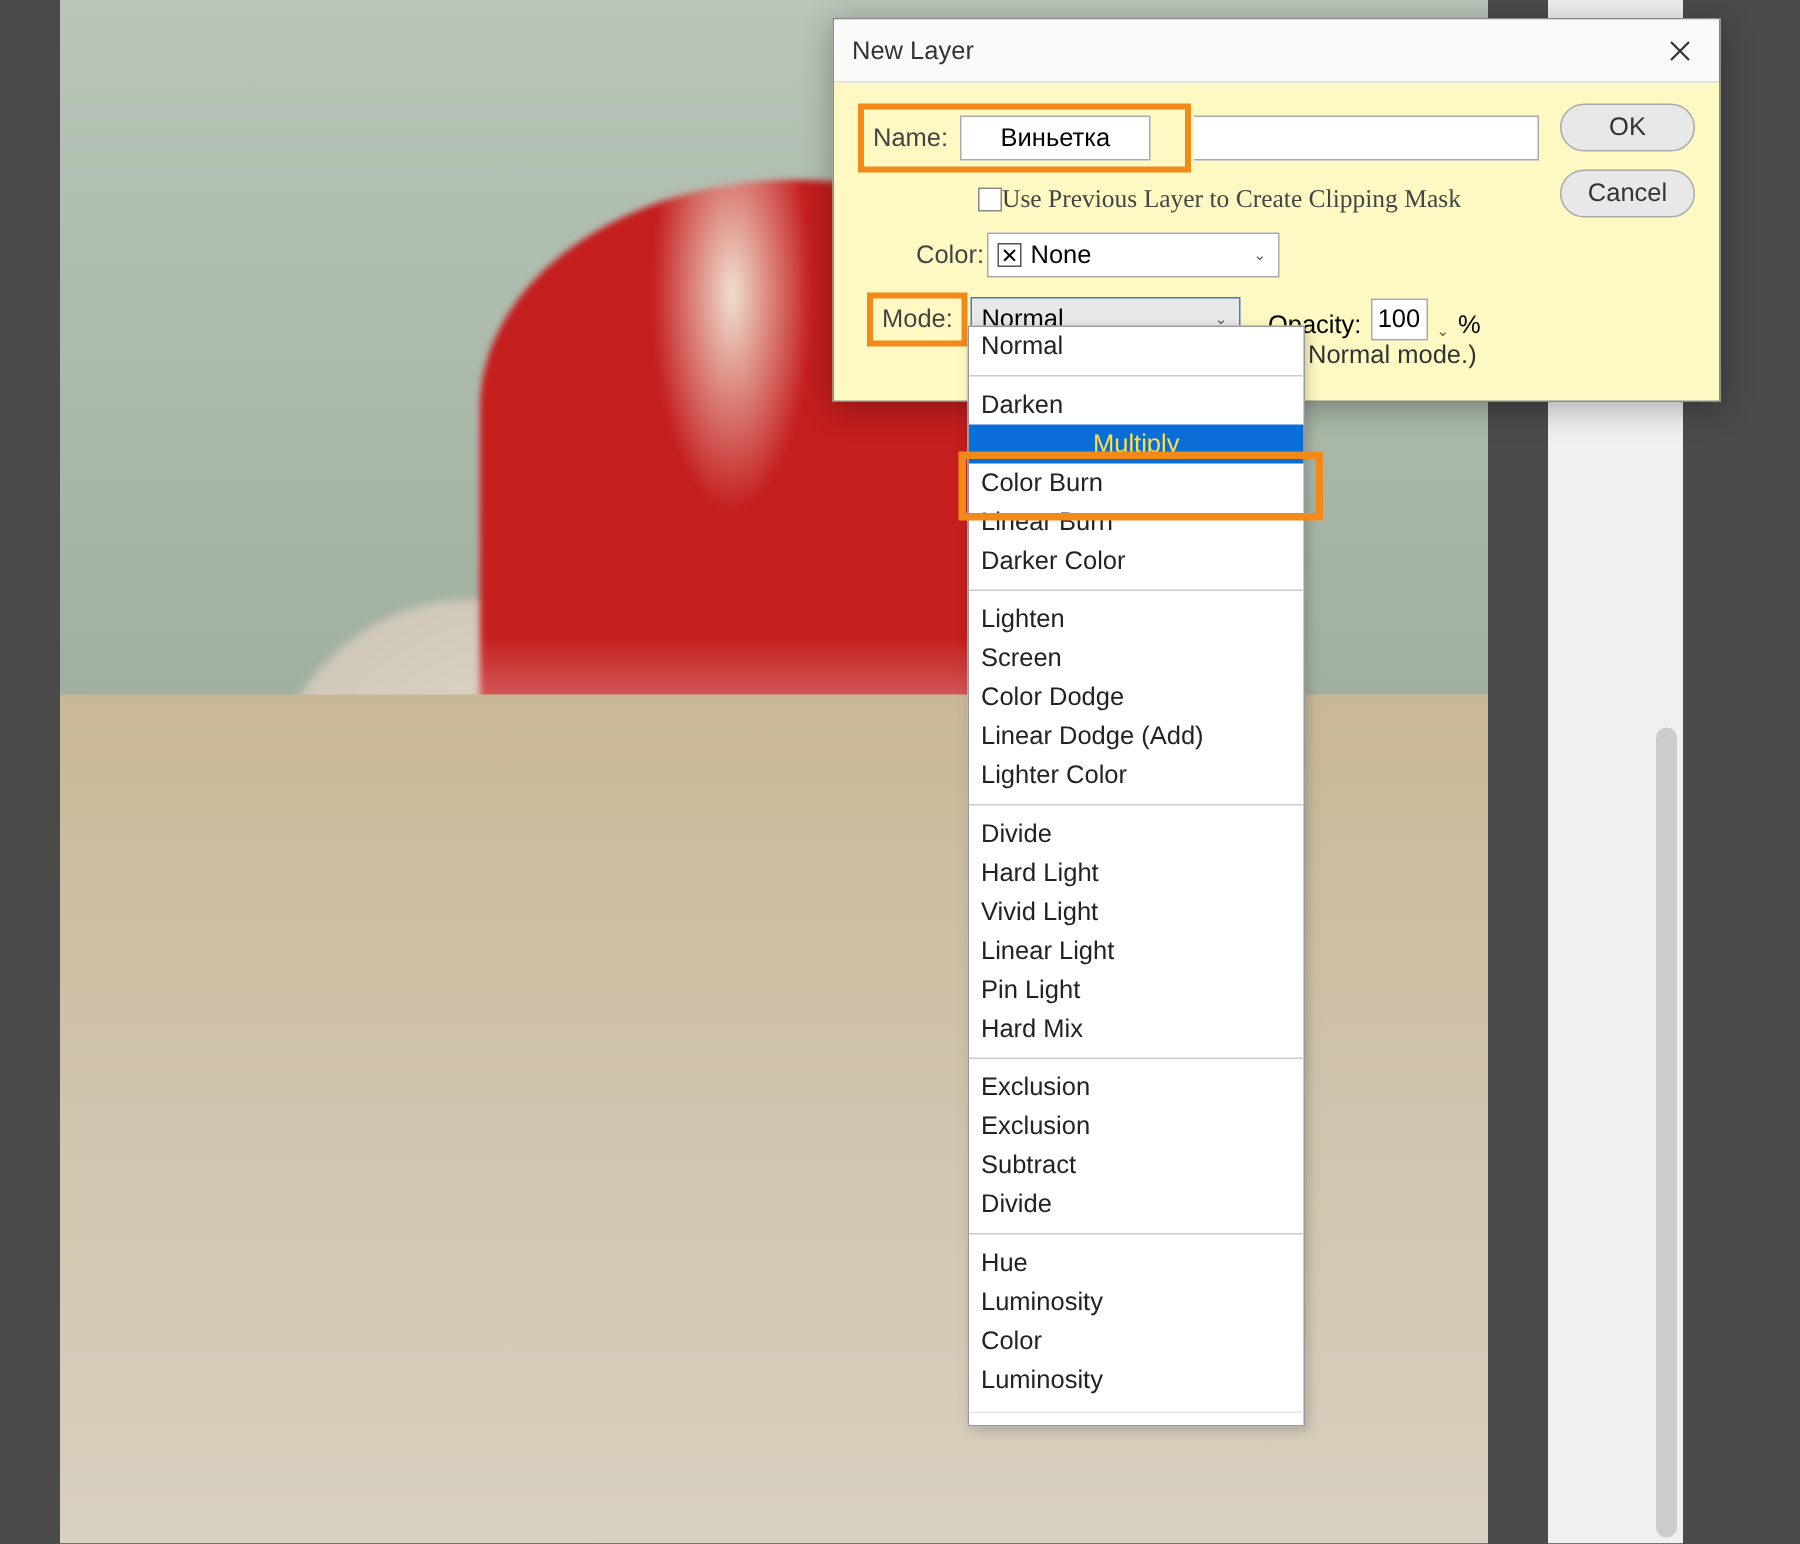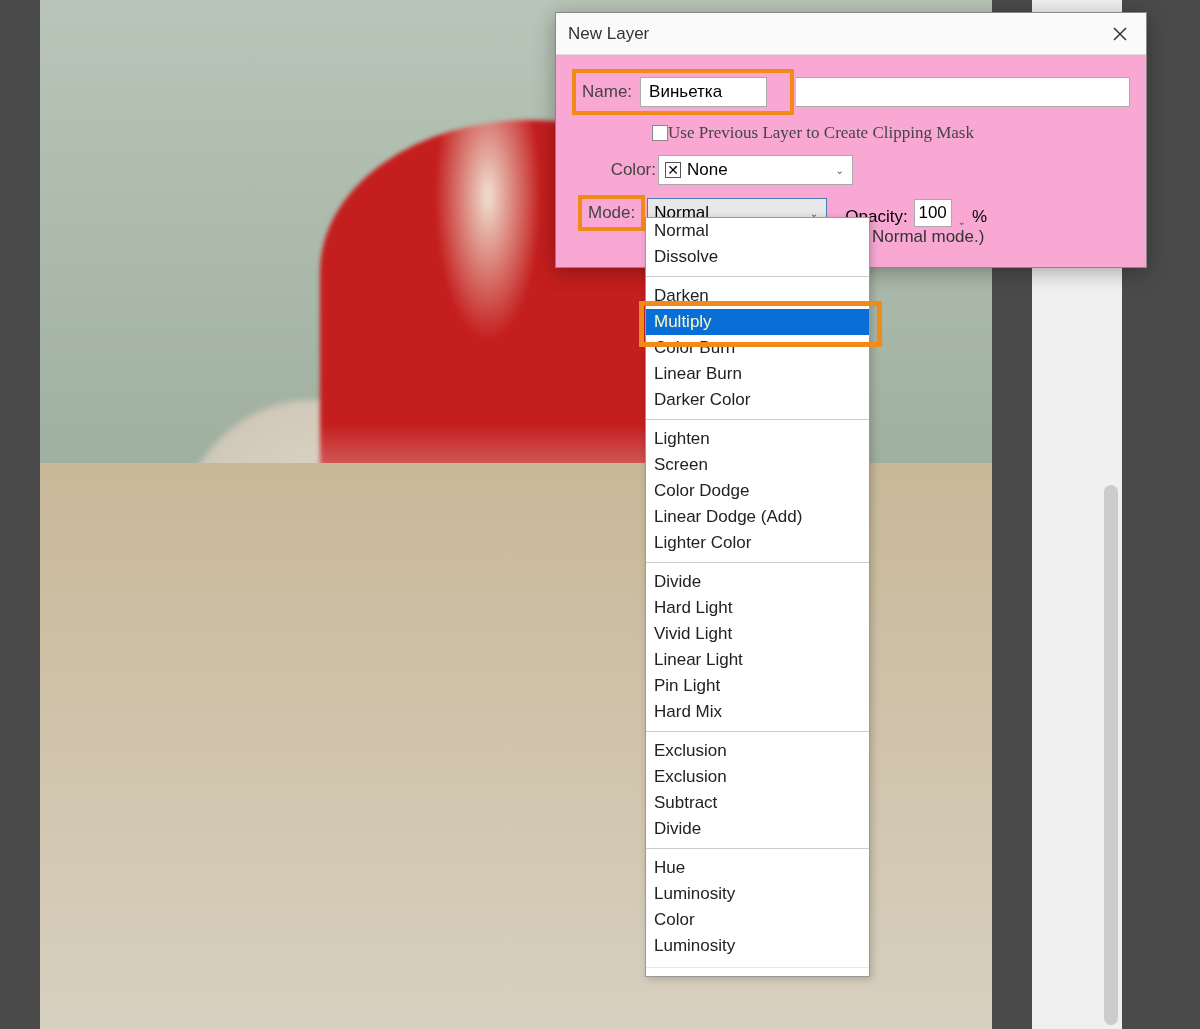--- a/index.html
+++ b/index.html
@@ -75,21 +75,21 @@
       background: #cccccc;
       border-radius: 7px;
     }
 
     .dialog {
       position: absolute;
       left: 555px;
       top: 12px;
       width: 592px;
       height: 256px;
-      background: #f9a8d4;
+      background: #fef9c3;
       border: 1px solid #888;
       box-shadow: 0 4px 20px rgba(0,0,0,0.3);
     }
     .dialog-titlebar {
       height: 42px;
       display: flex;
       align-items: center;
       padding: 0 12px;
       border-bottom: 1px solid #ddd;
       background: #fafafa;
@@ -148,21 +148,21 @@
       align-items: center;
       gap: 8px;
       width: 222px;
     }
     .name-input {
       width: 127px;
       height: 30px;
       border: 1px solid #aaa;
       background: #fff;
       padding: 0 8px;
-      display: flex; align-items: center;
+      display: flex; align-items: center; justify-content: center;
     }
     .name-trail {
       flex: 1;
       height: 30px;
       border: 1px solid #aaa;
       border-left: none;
       background: #fff;
     }
     .checkbox-row {
       display: flex;
@@ -255,21 +255,22 @@
       background: #ccc;
       margin: 6px 0;
     }
     .dd-half-sep {
       height: 1px;
       background: #e8e8e8;
       margin: 8px 0;
     }
     .dd-item.highlighted {
       background: #0a6ed8;
-      color: #fef9c3;
+      color: #fde047;
+      text-align: center;
     }
     .highlight-border {
       position: absolute;
       left: 639px;
       top: 301px;
       width: 243px;
       height: 46px;
       border: 5px solid #f28a1a;
       pointer-events: none;
     }
@@ -336,26 +337,33 @@
             <span>100</span>
           </div>
           <span class="select-caret" style="position:static">⌄</span>
           <span>%</span>
         </div>
       </div>
 
       <div class="hint-text">Normal mode.)</div>
     </div>
 
+    <div class="btn-col">
+      <div class="btn">
+        <span>OK</span>
+      </div>
+      <div class="btn">
+        <span>Cancel</span>
+      </div>
+    </div>
   </div>
 </div>
 
 <div class="dropdown-menu">
   <div class="dd-item">Normal</div>
-  <div class="dd-item">Dissolve</div>
   <div class="dd-sep"></div>
   <div class="dd-item">Darken</div>
   <div class="dd-item highlighted">Multiply</div>
   <div class="dd-item">Color Burn</div>
   <div class="dd-item">Linear Burn</div>
   <div class="dd-item">Darker Color</div>
   <div class="dd-sep"></div>
   <div class="dd-item">Lighten</div>
   <div class="dd-item">Screen</div>
   <div class="dd-item">Color Dodge</div>

